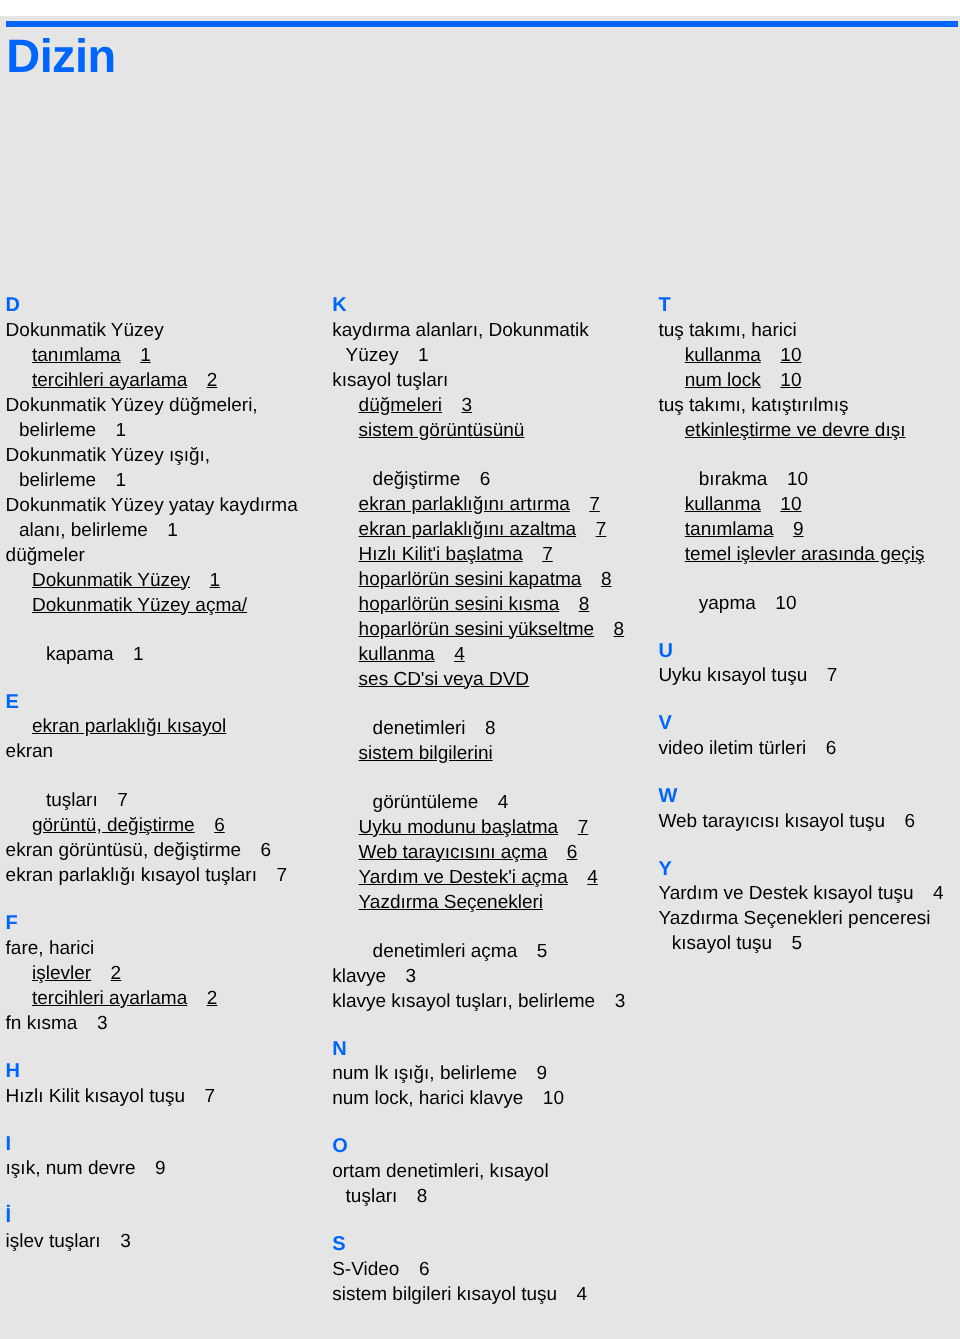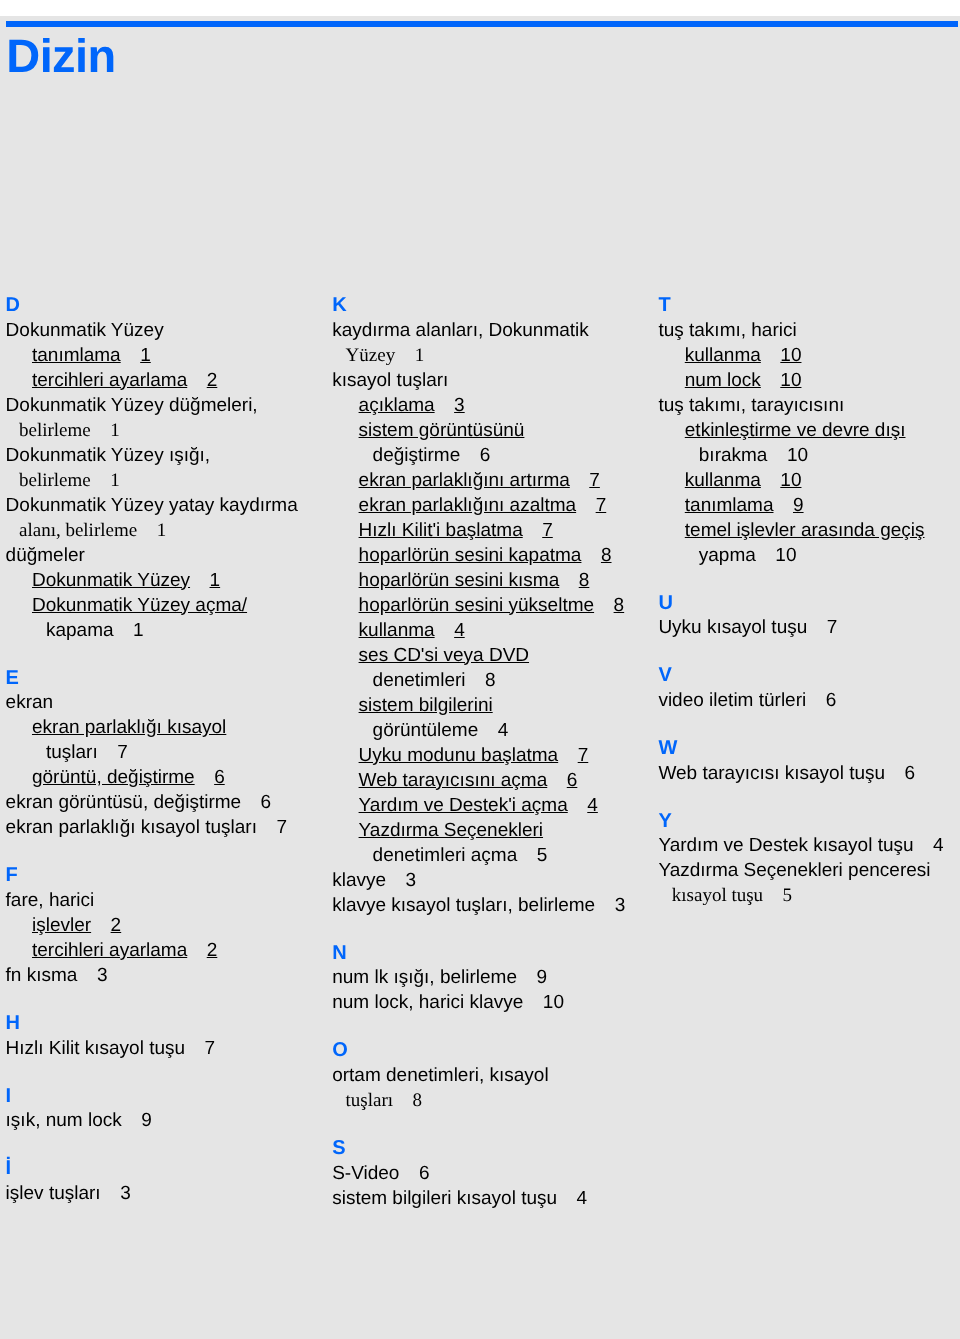--- a/index.html
+++ b/index.html
@@ -18,23 +18,23 @@
   #title{position:absolute;left:6.3px;top:15.5px;font-size:47px;font-weight:bold;color:#0066FB;
          letter-spacing:-0.6px;line-height:1;white-space:nowrap;}
   .col{position:absolute;top:276.6px;width:330px;}
   #col1{left:5.6px;}
   #col2{left:332.2px;}
   #col3{left:658.4px;}
   .grp{margin:0;padding:0;}
   .gl{font-size:20px;font-weight:bold;color:#0066FB;height:25px;line-height:25px;white-space:nowrap;position:relative;top:0.4px;}
   .e{font-size:19px;color:#000000;height:25px;line-height:25px;white-space:nowrap;}
   .i0{padding-left:0px;}
-  .i1{padding-left:13.4px;font-family:Liberation Serif, serif;}
+  .i1{padding-left:13.4px;}
   .i2{padding-left:26.4px;text-decoration:underline;}
-  .i3{padding-left:40.4px;}
+  .i3{padding-left:40.4px;margin-top:24px;}
   .pg{padding-left:19.5px;}
   .gap{height:22.7px;}
   #footer{position:absolute;left:5.5px;top:1319px;font-size:19px;color:#000000;white-space:nowrap;
           height:25px;line-height:25px;}
   #footer .pn{padding-right:25px;}
 </style>
 </head>
 <body>
 
 <div id="page">
@@ -53,22 +53,22 @@
       <div class="e i0"><span>Dokunmatik Yüzey yatay kaydırma</span></div>
       <div class="e i1"><span>alanı, belirleme</span><span class="pg">1</span></div>
       <div class="e i0"><span>düğmeler</span></div>
       <div class="e i2"><span>Dokunmatik Yüzey</span><span class="pg">1</span></div>
       <div class="e i2"><span>Dokunmatik Yüzey açma/</span></div>
       <div class="e i3"><span>kapama</span><span class="pg">1</span></div>
     </div>
     <div class="gap"></div>
     <div class="grp">
       <div class="gl">E</div>
+      <div class="e i2"><span>ekran parlaklığı kısayol</span></div>
       <div class="e i0"><span>ekran</span></div>
-      <div class="e i2"><span>ekran parlaklığı kısayol</span></div>
       <div class="e i3"><span>tuşları</span><span class="pg">7</span></div>
       <div class="e i2"><span>görüntü, değiştirme</span><span class="pg">6</span></div>
       <div class="e i0"><span>ekran görüntüsü, değiştirme</span><span class="pg">6</span></div>
       <div class="e i0"><span>ekran parlaklığı kısayol tuşları</span><span class="pg">7</span></div>
     </div>
     <div class="gap"></div>
     <div class="grp">
       <div class="gl">F</div>
       <div class="e i0"><span>fare, harici</span></div>
       <div class="e i2"><span>işlevler</span><span class="pg">2</span></div>
@@ -76,35 +76,35 @@
       <div class="e i0"><span>fn kısma</span><span class="pg">3</span></div>
     </div>
     <div class="gap"></div>
     <div class="grp">
       <div class="gl">H</div>
       <div class="e i0"><span>Hızlı Kilit kısayol tuşu</span><span class="pg">7</span></div>
     </div>
     <div class="gap"></div>
     <div class="grp">
       <div class="gl">I</div>
-      <div class="e i0"><span>ışık, num lock</span><span class="pg">9</span></div>
+      <div class="e i0"><span>ışık, num devre</span><span class="pg">9</span></div>
     </div>
     <div class="gap"></div>
     <div class="grp">
       <div class="gl">İ</div>
       <div class="e i0"><span>işlev tuşları</span><span class="pg">3</span></div>
     </div>
   </div>
   <div class="col" id="col2">
     <div class="grp">
       <div class="gl">K</div>
       <div class="e i0"><span>kaydırma alanları, Dokunmatik</span></div>
       <div class="e i1"><span>Yüzey</span><span class="pg">1</span></div>
       <div class="e i0"><span>kısayol tuşları</span></div>
-      <div class="e i2"><span>açıklama</span><span class="pg">3</span></div>
+      <div class="e i2"><span>düğmeleri</span><span class="pg">3</span></div>
       <div class="e i2"><span>sistem görüntüsünü</span></div>
       <div class="e i3"><span>değiştirme</span><span class="pg">6</span></div>
       <div class="e i2"><span>ekran parlaklığını artırma</span><span class="pg">7</span></div>
       <div class="e i2"><span>ekran parlaklığını azaltma</span><span class="pg">7</span></div>
       <div class="e i2"><span>Hızlı Kilit'i başlatma</span><span class="pg">7</span></div>
       <div class="e i2"><span>hoparlörün sesini kapatma</span><span class="pg">8</span></div>
       <div class="e i2"><span>hoparlörün sesini kısma</span><span class="pg">8</span></div>
       <div class="e i2"><span>hoparlörün sesini yükseltme</span><span class="pg">8</span></div>
       <div class="e i2"><span>kullanma</span><span class="pg">4</span></div>
       <div class="e i2"><span>ses CD'si veya DVD</span></div>
@@ -137,21 +137,21 @@
       <div class="e i0"><span>S-Video</span><span class="pg">6</span></div>
       <div class="e i0"><span>sistem bilgileri kısayol tuşu</span><span class="pg">4</span></div>
     </div>
   </div>
   <div class="col" id="col3">
     <div class="grp">
       <div class="gl">T</div>
       <div class="e i0"><span>tuş takımı, harici</span></div>
       <div class="e i2"><span>kullanma</span><span class="pg">10</span></div>
       <div class="e i2"><span>num lock</span><span class="pg">10</span></div>
-      <div class="e i0"><span>tuş takımı, tarayıcısını</span></div>
+      <div class="e i0"><span>tuş takımı, katıştırılmış</span></div>
       <div class="e i2"><span>etkinleştirme ve devre dışı</span></div>
       <div class="e i3"><span>bırakma</span><span class="pg">10</span></div>
       <div class="e i2"><span>kullanma</span><span class="pg">10</span></div>
       <div class="e i2"><span>tanımlama</span><span class="pg">9</span></div>
       <div class="e i2"><span>temel işlevler arasında geçiş</span></div>
       <div class="e i3"><span>yapma</span><span class="pg">10</span></div>
     </div>
     <div class="gap"></div>
     <div class="grp">
       <div class="gl">U</div>

